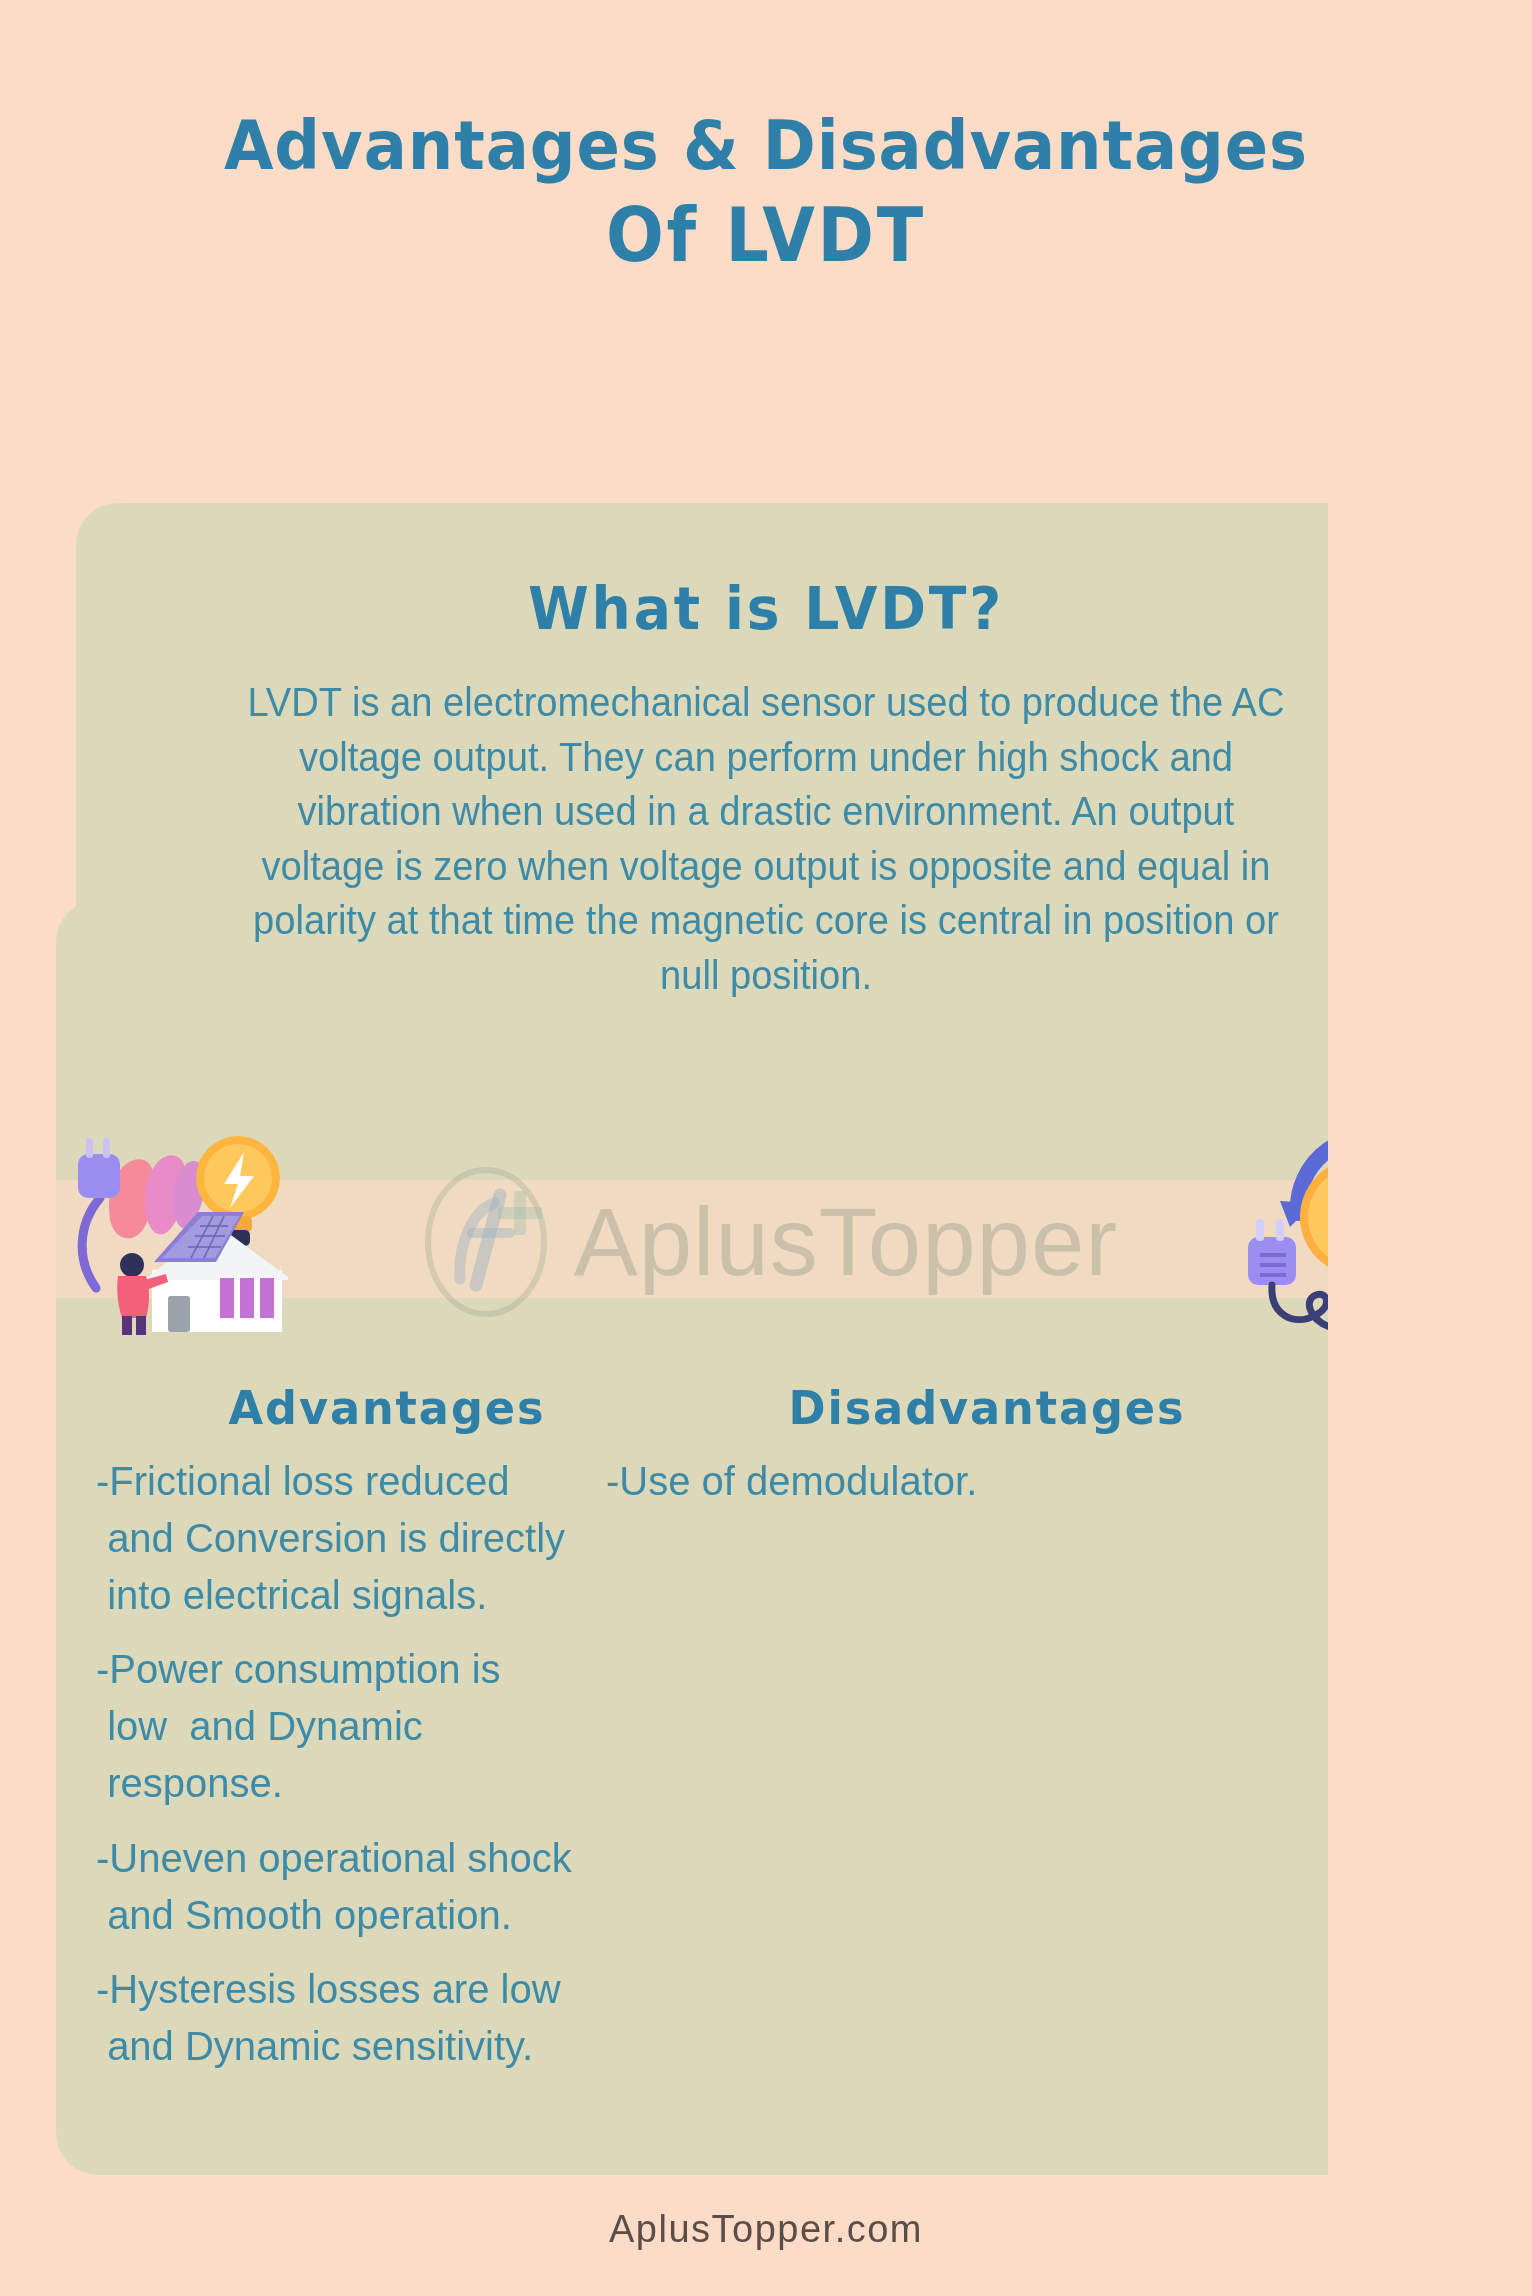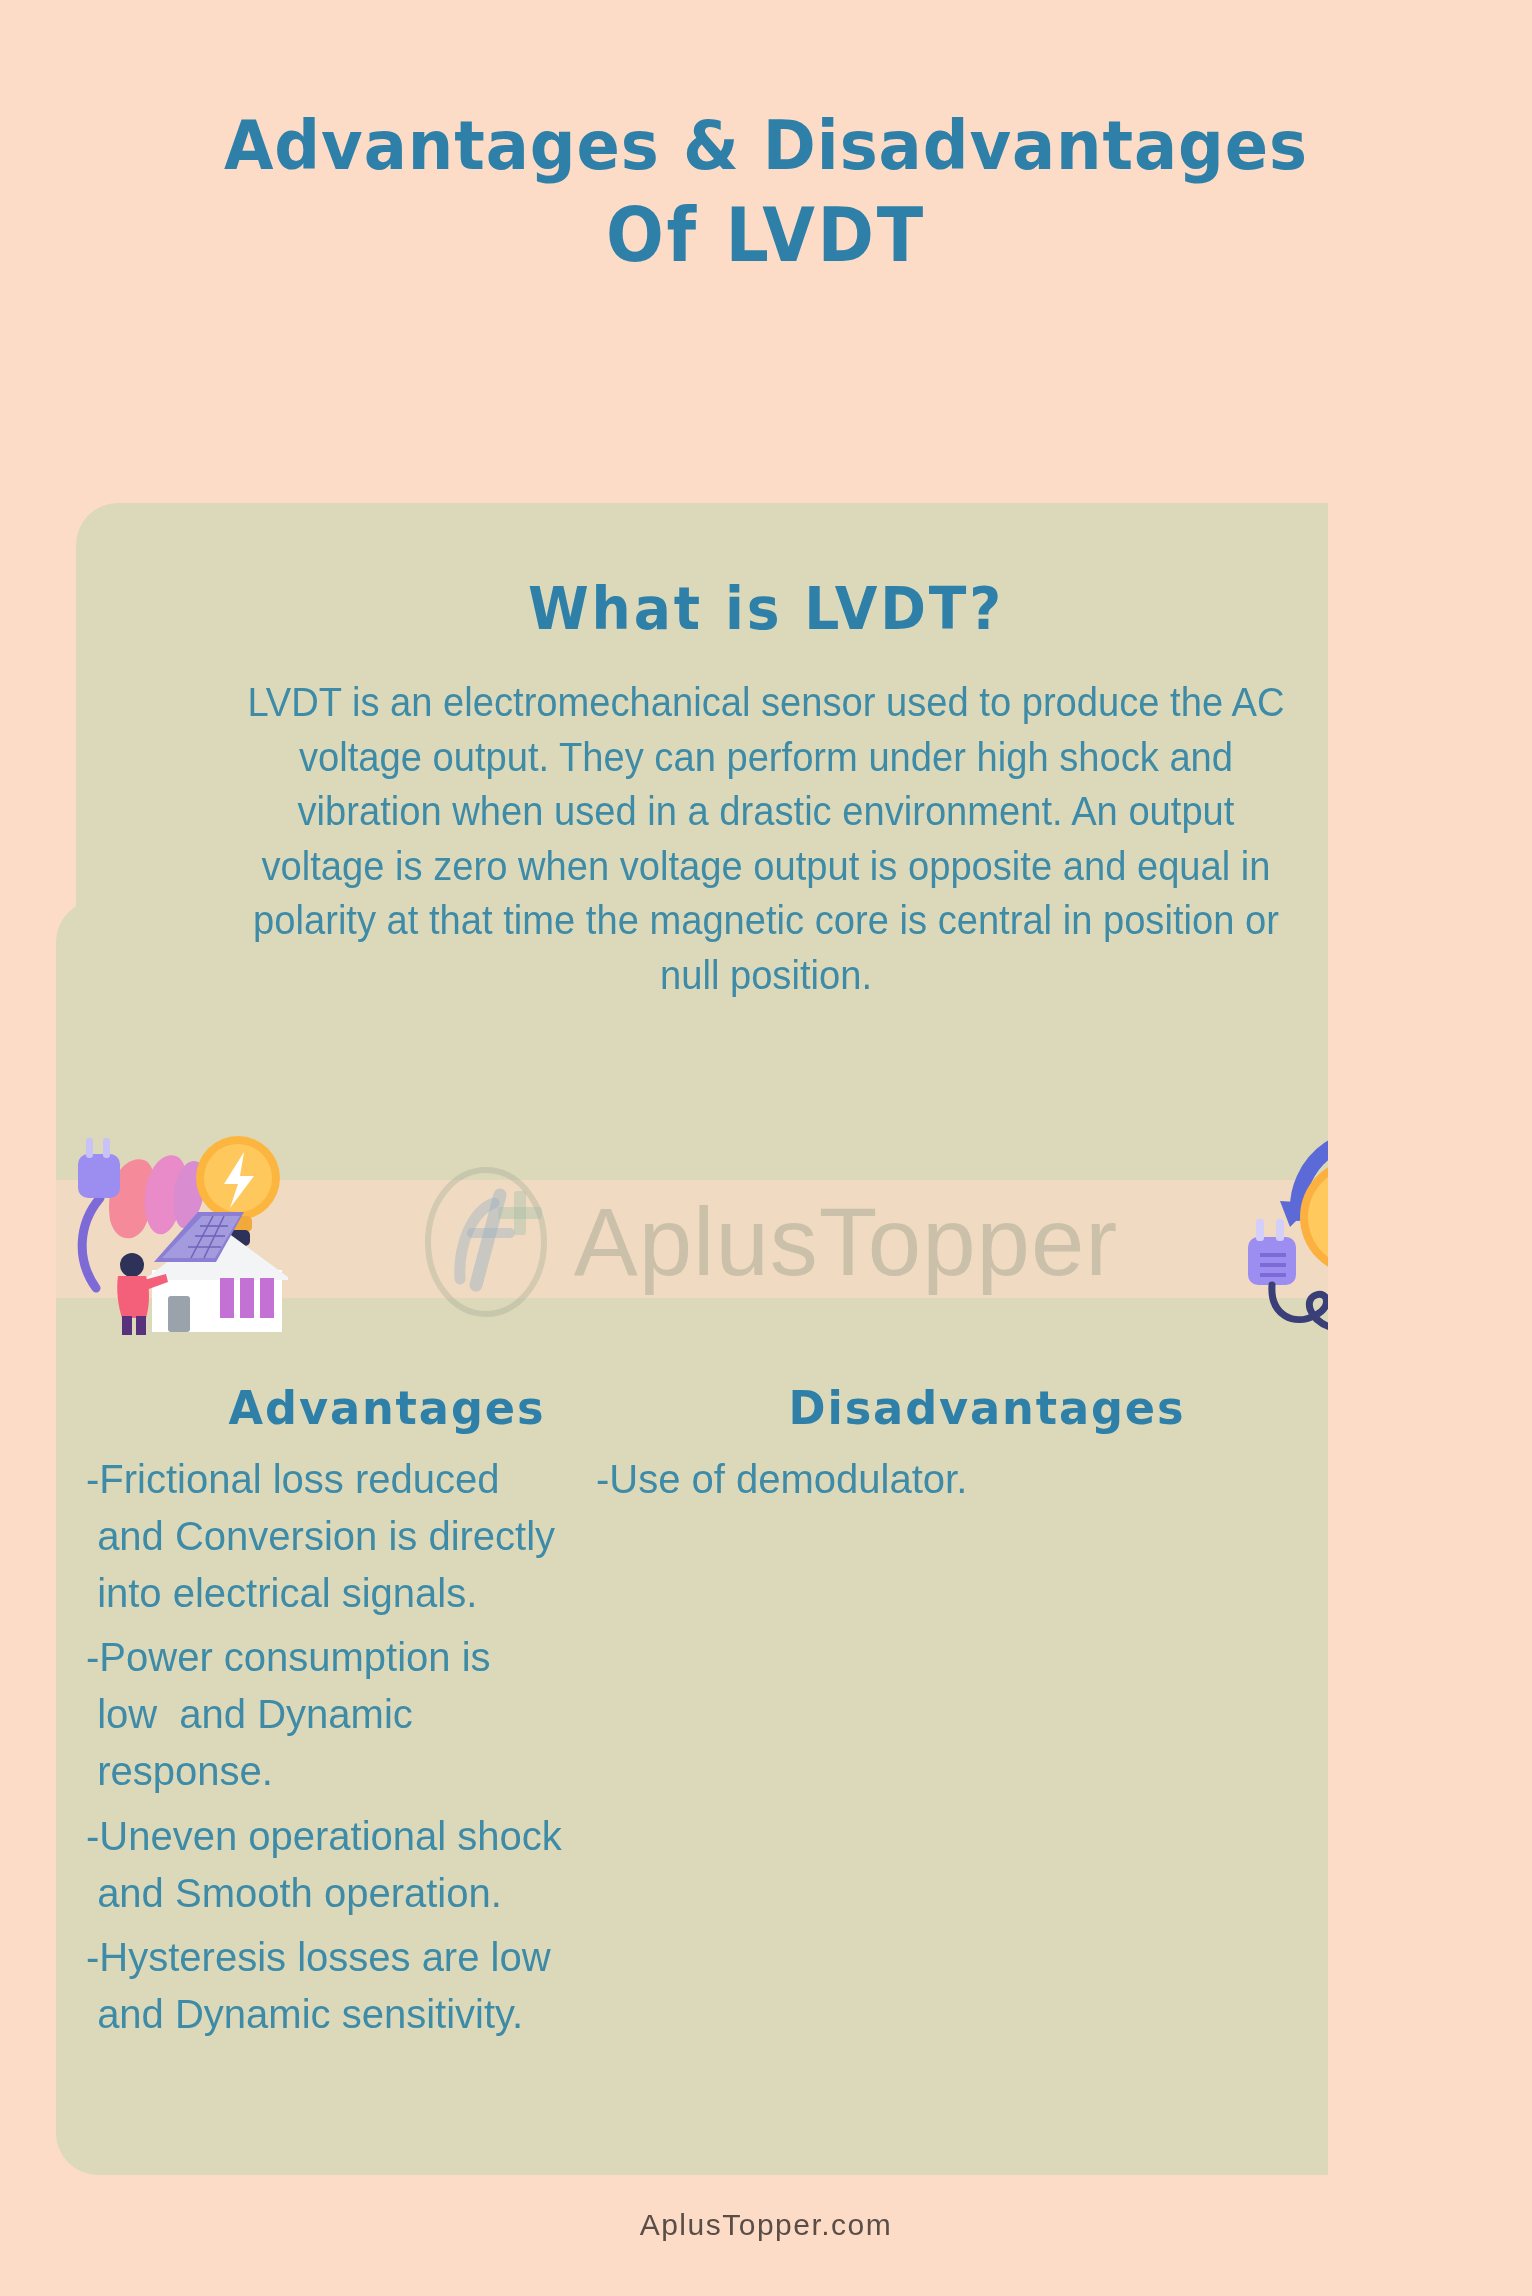--- a/index.html
+++ b/index.html
@@ -169,34 +169,34 @@
     margin: 16px 0 0 0;
     padding: 0;
     font-family: "Liberation Sans", sans-serif;
     font-size: 40px;
     line-height: 1.42;
     color: #3e8ba8;
   }
   .col-adv .col-list { padding-left: 22px; width: 620px; }
   .col-dis .col-list { padding-left: 48px; width: 640px; }
   .col-list li {
-    margin: 8px;
+    margin: 18px;
     padding: 0;
     white-space: pre-wrap;
   }
 
   
   .footer {
     position: absolute;
     left: 0;
     top: 2208px;
     width: 1532px;
     text-align: center;
     font-family: "Liberation Sans", sans-serif;
-    font-size: 30px;
+    font-size: 38px;
     letter-spacing: 1.5px;
     color: #5a4d48;
   }
 
   
   .illus {
     position: absolute;
     z-index: 8;
   }
   .illus-left { left: 48px; top: 1120px; width: 240px; height: 215px; }

